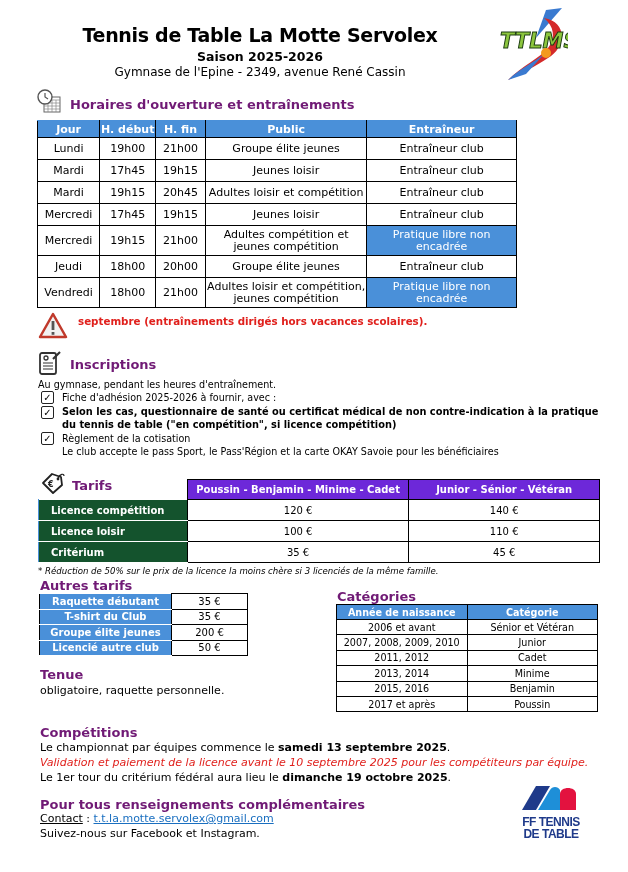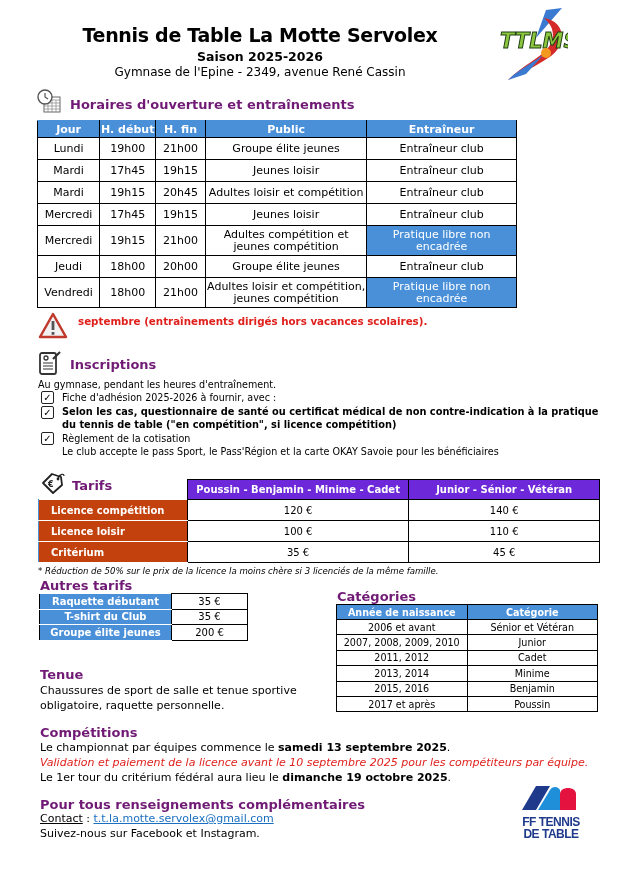--- a/index.html
+++ b/index.html
@@ -19,21 +19,21 @@
   .sched th { background: #4a90d9; color: #fff; font-weight: bold; height: 17px; border: 1px solid #000; border-top: 1px solid #4a90d9; font-size: 11px; }
   .sched td { border: 1px solid #000; text-align: center; height: 22px; line-height: 12px; }
   .sched td.blue { background: #4a90d9; color: #fff; }
   .sched tr.tall td { height: 30px; }
   .warn-text { left: 78px; top: 314px; width: 510px; color: #e0201c; font-weight: bold; font-size: 10.3px; line-height: 14px; }
   .ins-text { font-size: 9.6px; line-height: 13px; }
   .chk { width: 13px; height: 13px; border: 1.6px solid #222; border-radius: 2px; display: inline-flex; align-items: center; justify-content: center; font-size: 10px; font-weight: bold; }
   .tarifs { left: 38px; top: 479px; width: 562px; font-size: 10px; }
   .tarifs th.green { background: #6d28d9; color: #fff; font-weight: bold; height: 20px; border: 1px solid #000; }
   .tarifs td { border: 1px solid #000; text-align: center; height: 21px; }
-  .tarifs td.label { background: #c2410c; color: #fff; font-weight: bold; text-align: left; padding-left: 12px; border-color: #fff #000 #fff #4a90d9; }
+  .tarifs td.label { background: #14532d; color: #fff; font-weight: bold; text-align: left; padding-left: 12px; border-color: #fff #000 #fff #4a90d9; }
   .tarifs th.empty { border: none; background: transparent; }
   .note { left: 38px; top: 566px; font-size: 8.6px; font-style: italic; }
   .autres { left: 39px; top: 593px; font-size: 10px; }
   .autres td { border: 1px solid #000; height: 15.5px; text-align: center; }
   .autres td.label { background: #4a90d9; color: #fff; font-weight: bold; width: 132px; border-color: #fff #000 #fff #000; }
   .autres td.val { width: 76px; }
   .cats { left: 336px; top: 604px; width: 262px; font-size: 9.6px; }
   .cats th { background: #4a90d9; color: #fff; font-weight: bold; height: 15px; border: 1px solid #000; }
   .cats td { border: 1px solid #000; text-align: center; height: 15.4px; }
   .body-text { font-size: 11px; line-height: 15px; }
@@ -220,20 +220,24 @@
     <td class="val">35 €</td>
   </tr>
   <tr>
     <td class="label">T-shirt du Club</td>
     <td class="val">35 €</td>
   </tr>
   <tr>
     <td class="label">Groupe élite jeunes</td>
     <td class="val">200 €</td>
   </tr>
+  <tr>
+    <td class="label">Licencié autre club</td>
+    <td class="val">50 €</td>
+  </tr>
 </tbody>
   </table>
 
 <div class="abs section-title" style="left:337px;top:589px;">Catégories</div>
 <table class="abs cats">
   <colgroup>
       <col style="width:131px">
       <col style="width:131px">
     </colgroup>
   <thead>
@@ -265,21 +269,20 @@
       </tr>
     <tr>
         <td>2017 et après</td>
         <td>Poussin</td>
       </tr>
   </tbody>
 </table>
 
 <div class="abs section-title" style="left:40px;top:667px;">Tenue</div>
 <div class="abs body-text" style="left:40px;top:683px;">
-  <div>Chaussures de sport de salle et tenue sportive</div>
   <div>obligatoire, raquette personnelle.</div>
 </div>
 
 <div class="abs section-title" style="left:40px;top:725px;">Compétitions</div>
 <div class="abs body-text" style="left:40px;top:740px;width:580px;">
   <div><span>Le championnat par équipes commence le </span><b>samedi 13 septembre 2025</b><span>.</span></div>
   <div class="red-it">Validation et paiement de la licence avant le 10 septembre 2025 pour les compétiteurs par équipe.</div>
   <div><span>Le 1er tour du critérium fédéral aura lieu le </span><b>dimanche 19 octobre 2025</b><span>.</span></div>
 </div>
 

